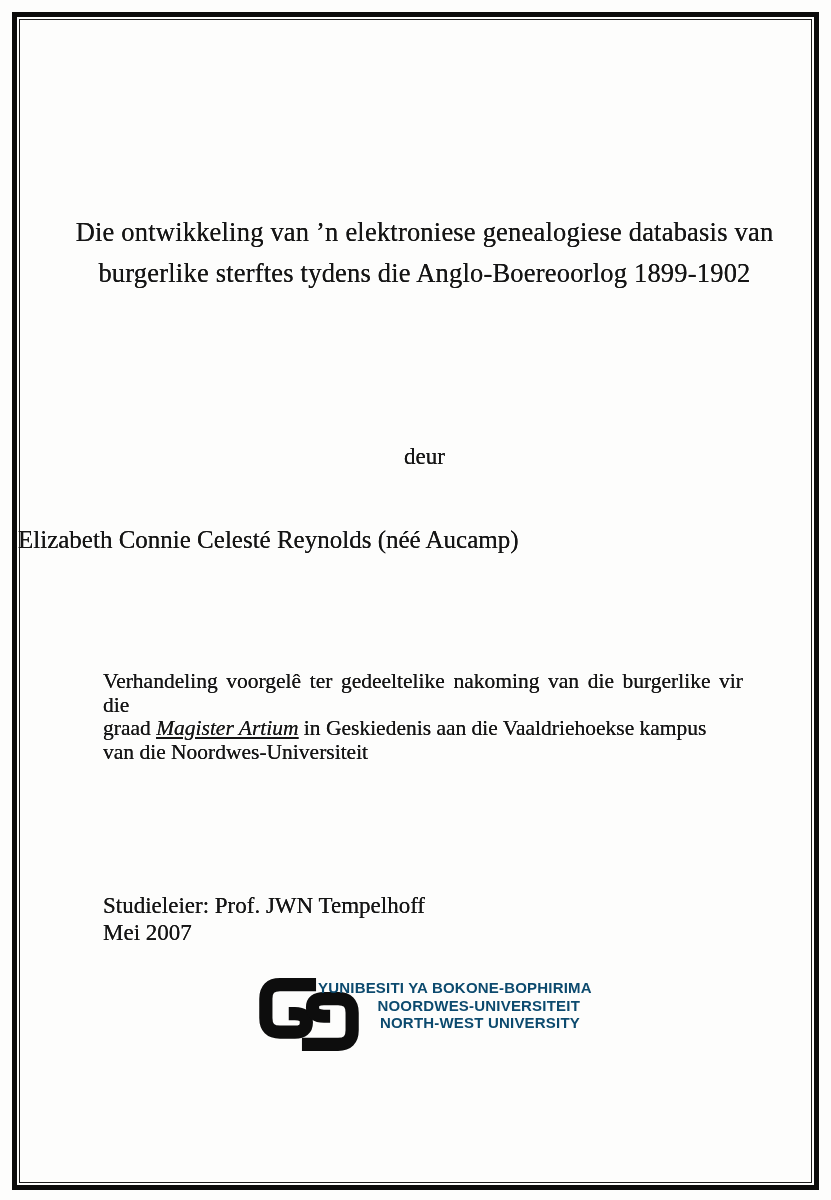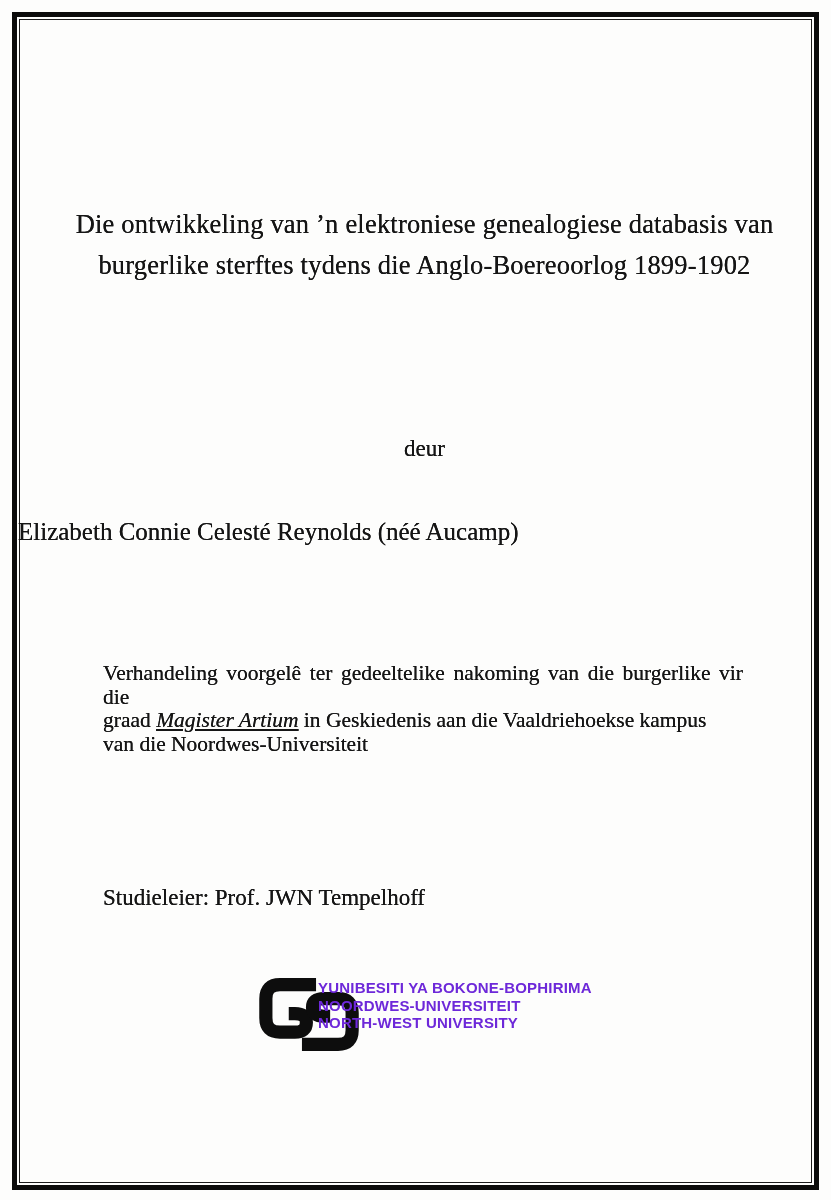--- a/index.html
+++ b/index.html
@@ -25,20 +25,21 @@
     bottom: 10px;
     border: 5px solid #0b0b0b;
   }
   .frame-inner {
     position: absolute;
     inset: 2px;
     border: 1.6px solid #1c1c1c;
   }
   .txt {
     text-shadow: 0 0 0.5px currentColor; 
+    margin-top: 8px;
   }
   .thesis-title {
     position: absolute;
     left: 18px;
     right: 0;
     top: 204px;
     text-align: center;
     font-size: 26.5px;
     line-height: 41px;
     letter-spacing: 0.2px;
@@ -90,27 +91,27 @@
     left: 0;
     top: 0;
     width: 106px;
     height: 81px;
   }
   .logo-text {
     position: absolute;
     left: 62px;
     top: 5px;
     width: 262px;
-    text-align: left;
+    text-align: right;
     font-family: "Liberation Sans", sans-serif;
     font-size: 15px;
     font-weight: 700;
     line-height: 17.5px;
     letter-spacing: 0.2px;
-    color: #6d28d9;
+    color: #0c4a6e;
     white-space: nowrap;
   }
 </style>
 </head>
 <body>
 
 <div class="page">
 
   <div class="frame">
     <div class="frame-inner"></div>
@@ -126,20 +127,21 @@
   <div class="author txt">Elizabeth Connie Celesté Reynolds (néé Aucamp)</div>
 
   <div class="statement txt">
     <div class="justified">Verhandeling voorgelê ter gedeeltelike nakoming van die burgerlike vir die</div>
     <div><span>graad </span><span class="italic">Magister Artium</span><span> in Geskiedenis aan die Vaaldriehoekse kampus</span></div>
     <div>van die Noordwes-Universiteit</div>
   </div>
 
   <div class="supervisor-block txt">
     <div>Studieleier: Prof. JWN Tempelhoff</div>
+    <div>Mei 2007</div>
   </div>
 
   <div class="logo">
     <svg class="logo-mark" viewBox="0 0 120 92" aria-hidden="true">
       <path d="M 68 12 H 27 Q 11 12 11 28 V 50 Q 11 66 27 66 H 44 Q 57 66 57 55 Q 57 45 44 45 H 37" fill="none" stroke="#0d0d0d" stroke-width="15"></path>
       <path d="M 52 80 H 93 Q 109 80 109 64 V 44 Q 109 28 93 28 H 77 Q 64 28 64 38 Q 64 48 77 48 H 84" fill="none" stroke="#0d0d0d" stroke-width="15"></path>
     </svg>
     <div class="logo-text">
       <div>YUNIBESITI YA BOKONE-BOPHIRIMA</div>
       <div>NOORDWES-UNIVERSITEIT</div>

